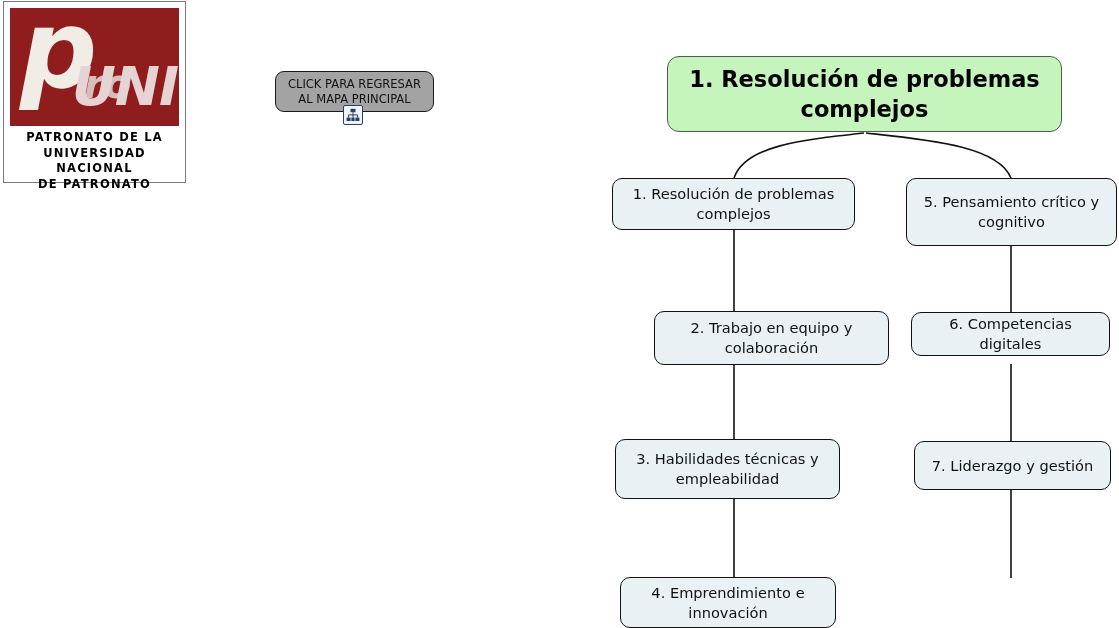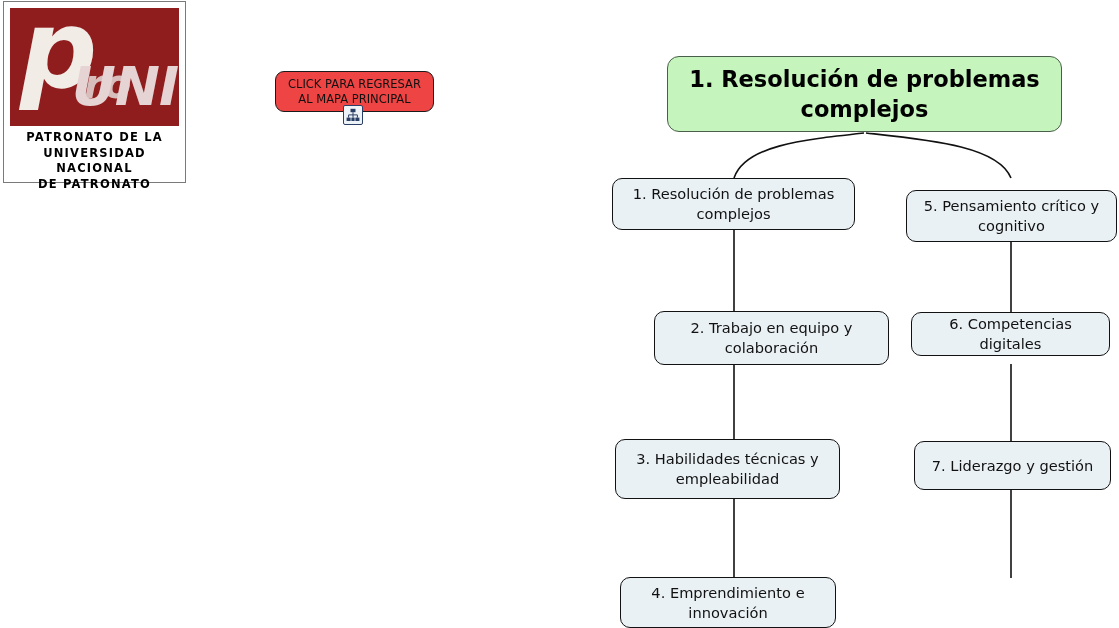--- a/index.html
+++ b/index.html
@@ -86,21 +86,21 @@
     letter-spacing: 1.2px;
   }
 
   
   #return-button {
     position: absolute;
     left: 275px;
     top: 71px;
     width: 159px;
     height: 41px;
-    background: #ef4444;
+    background: #a3a3a3;
     border: 1.3px solid #1a1a1a;
     border-radius: 9px;
     display: flex;
     flex-direction: column;
     align-items: center;
     justify-content: center;
     font-family: "DejaVu Sans", sans-serif;
     font-size: 11.5px;
     line-height: 15px;
     color: #111111;
@@ -170,21 +170,21 @@
     color: #000000;
     padding: 0 14px;
     cursor: pointer;
   }
 
   #node-1 { left: 612px; top: 178px; width: 243px; height: 52px; }
   #node-2 { left: 618px; top: 311px; width: 235px; height: 54px; margin-left: 36px; }
   #node-3 { left: 615px; top: 439px; width: 225px; height: 60px; }
   #node-4 { left: 620px; top: 577px; width: 216px; height: 51px; }
 
-  #node-5 { left: 906px; top: 190px; width: 211px; height: 52px; }
+  #node-5 { left: 906px; top: 178px; width: 211px; height: 68px; }
   #node-6 { left: 911px; top: 312px; width: 199px; height: 44px; }
   #node-7 { left: 914px; top: 441px; width: 197px; height: 49px; }
   #node-8 { left: 918px; top: 578px; width: 192px; height: 47px; }
 </style>
 </head>
 <body>
 
 <div id="canvas">
 
   <div id="logo-panel">

